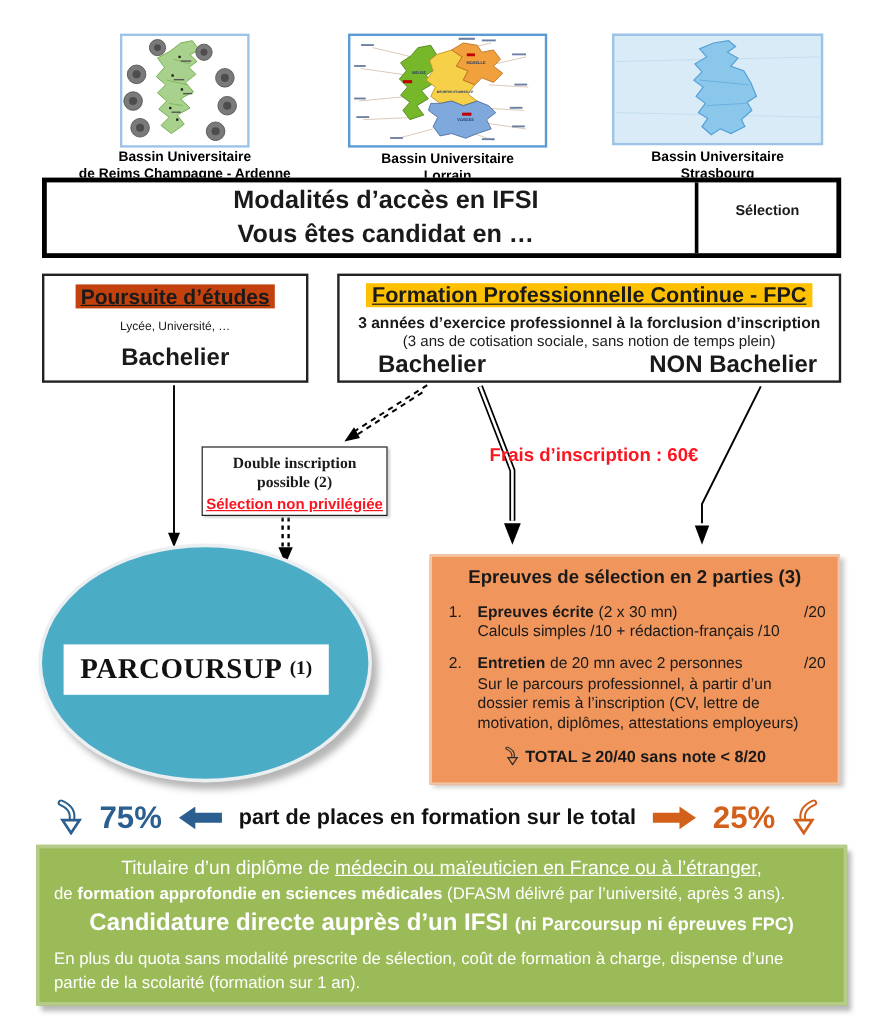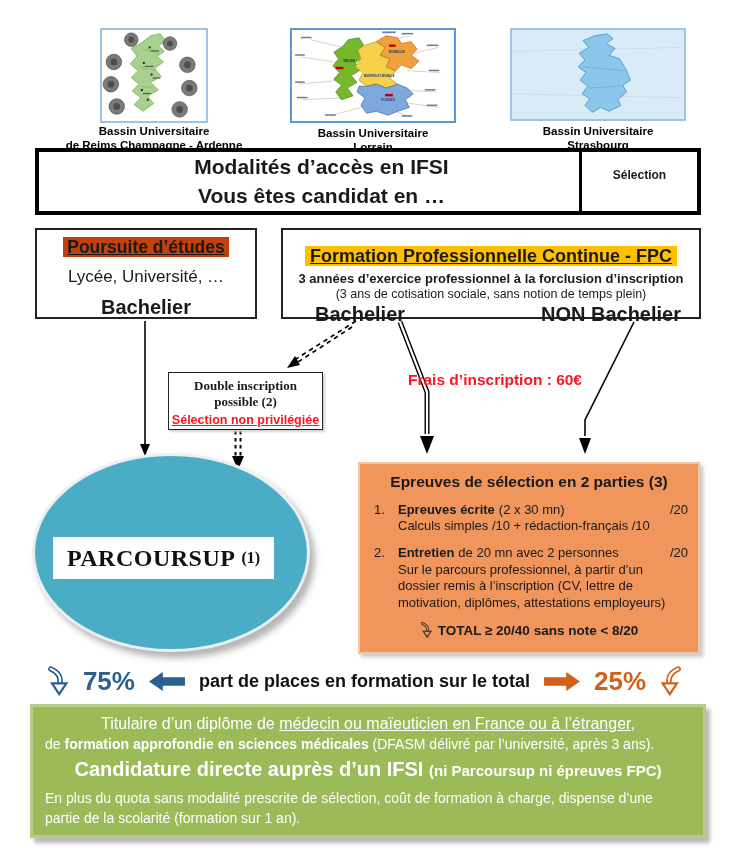--- a/index.html
+++ b/index.html
@@ -21,23 +21,23 @@
   #cap-strasbourg{left:495px;top:124px;width:206px;}
   
   #title-banner{left:35px;top:148px;width:666px;height:67px;border:4px solid #000;display:flex;background:#fff;}
   #title-banner .main{flex:1;display:flex;flex-direction:column;justify-content:center;align-items:center;line-height:1.35;padding-left:25px;}
   #title-banner .main div{font-size:21px;font-weight:bold;}
   #title-banner .side{width:118px;border-left:3px solid #000;display:flex;justify-content:center;align-items:center;padding-bottom:14px;font-size:12px;font-weight:bold;}
   
   .pathbox{border:2px solid #222;background:#fff;text-align:center;}
   #poursuite-box{left:35px;top:228px;width:222px;height:91px;padding-top:7px;}
   .hl-cyan{background:#c2410c;padding:0 4px;font-weight:bold;text-decoration:underline;font-size:17.5px;}
-  #poursuite-box .sub{font-size:17px;margin-top:9px;}
+  #poursuite-box .sub{font-size:10px;margin-top:9px;}
   #poursuite-box .status{font-size:20px;font-weight:bold;margin-top:9px;}
-  #fpc-box{left:281px;top:228px;width:420px;height:91px;padding-top:16px;}
+  #fpc-box{left:281px;top:228px;width:420px;height:91px;padding-top:6px;}
   .hl-amber{background:#FFC000;padding:0 5px;font-weight:bold;text-decoration:underline;font-size:18px;}
   #fpc-box .l1{font-size:13px;font-weight:bold;margin-top:4px;}
   #fpc-box .l2{font-size:12.5px;margin-top:1px;}
   #fpc-box .statuses{display:flex;justify-content:space-between;padding:2px 18px 0 32px;}
   #fpc-box .statuses span{font-size:20px;font-weight:bold;}
   
   #fees-note{left:408px;top:343px;width:200px;font-size:15.5px;font-weight:bold;color:#FB1521;margin-top:28px;}
   #double-box{left:168px;top:372px;width:155px;height:58px;border:1.5px solid #222;background:#fff;text-align:center;padding-top:5px;box-shadow:2px 2px 2px #d0d0d0;}
   #double-box .b{font-size:13px;font-weight:bold;line-height:1.25;font-family:Liberation Serif, serif;}
   #double-box .warn{font-size:12.5px;font-weight:bold;color:#FB1521;text-decoration:underline;margin-top:2px;}

